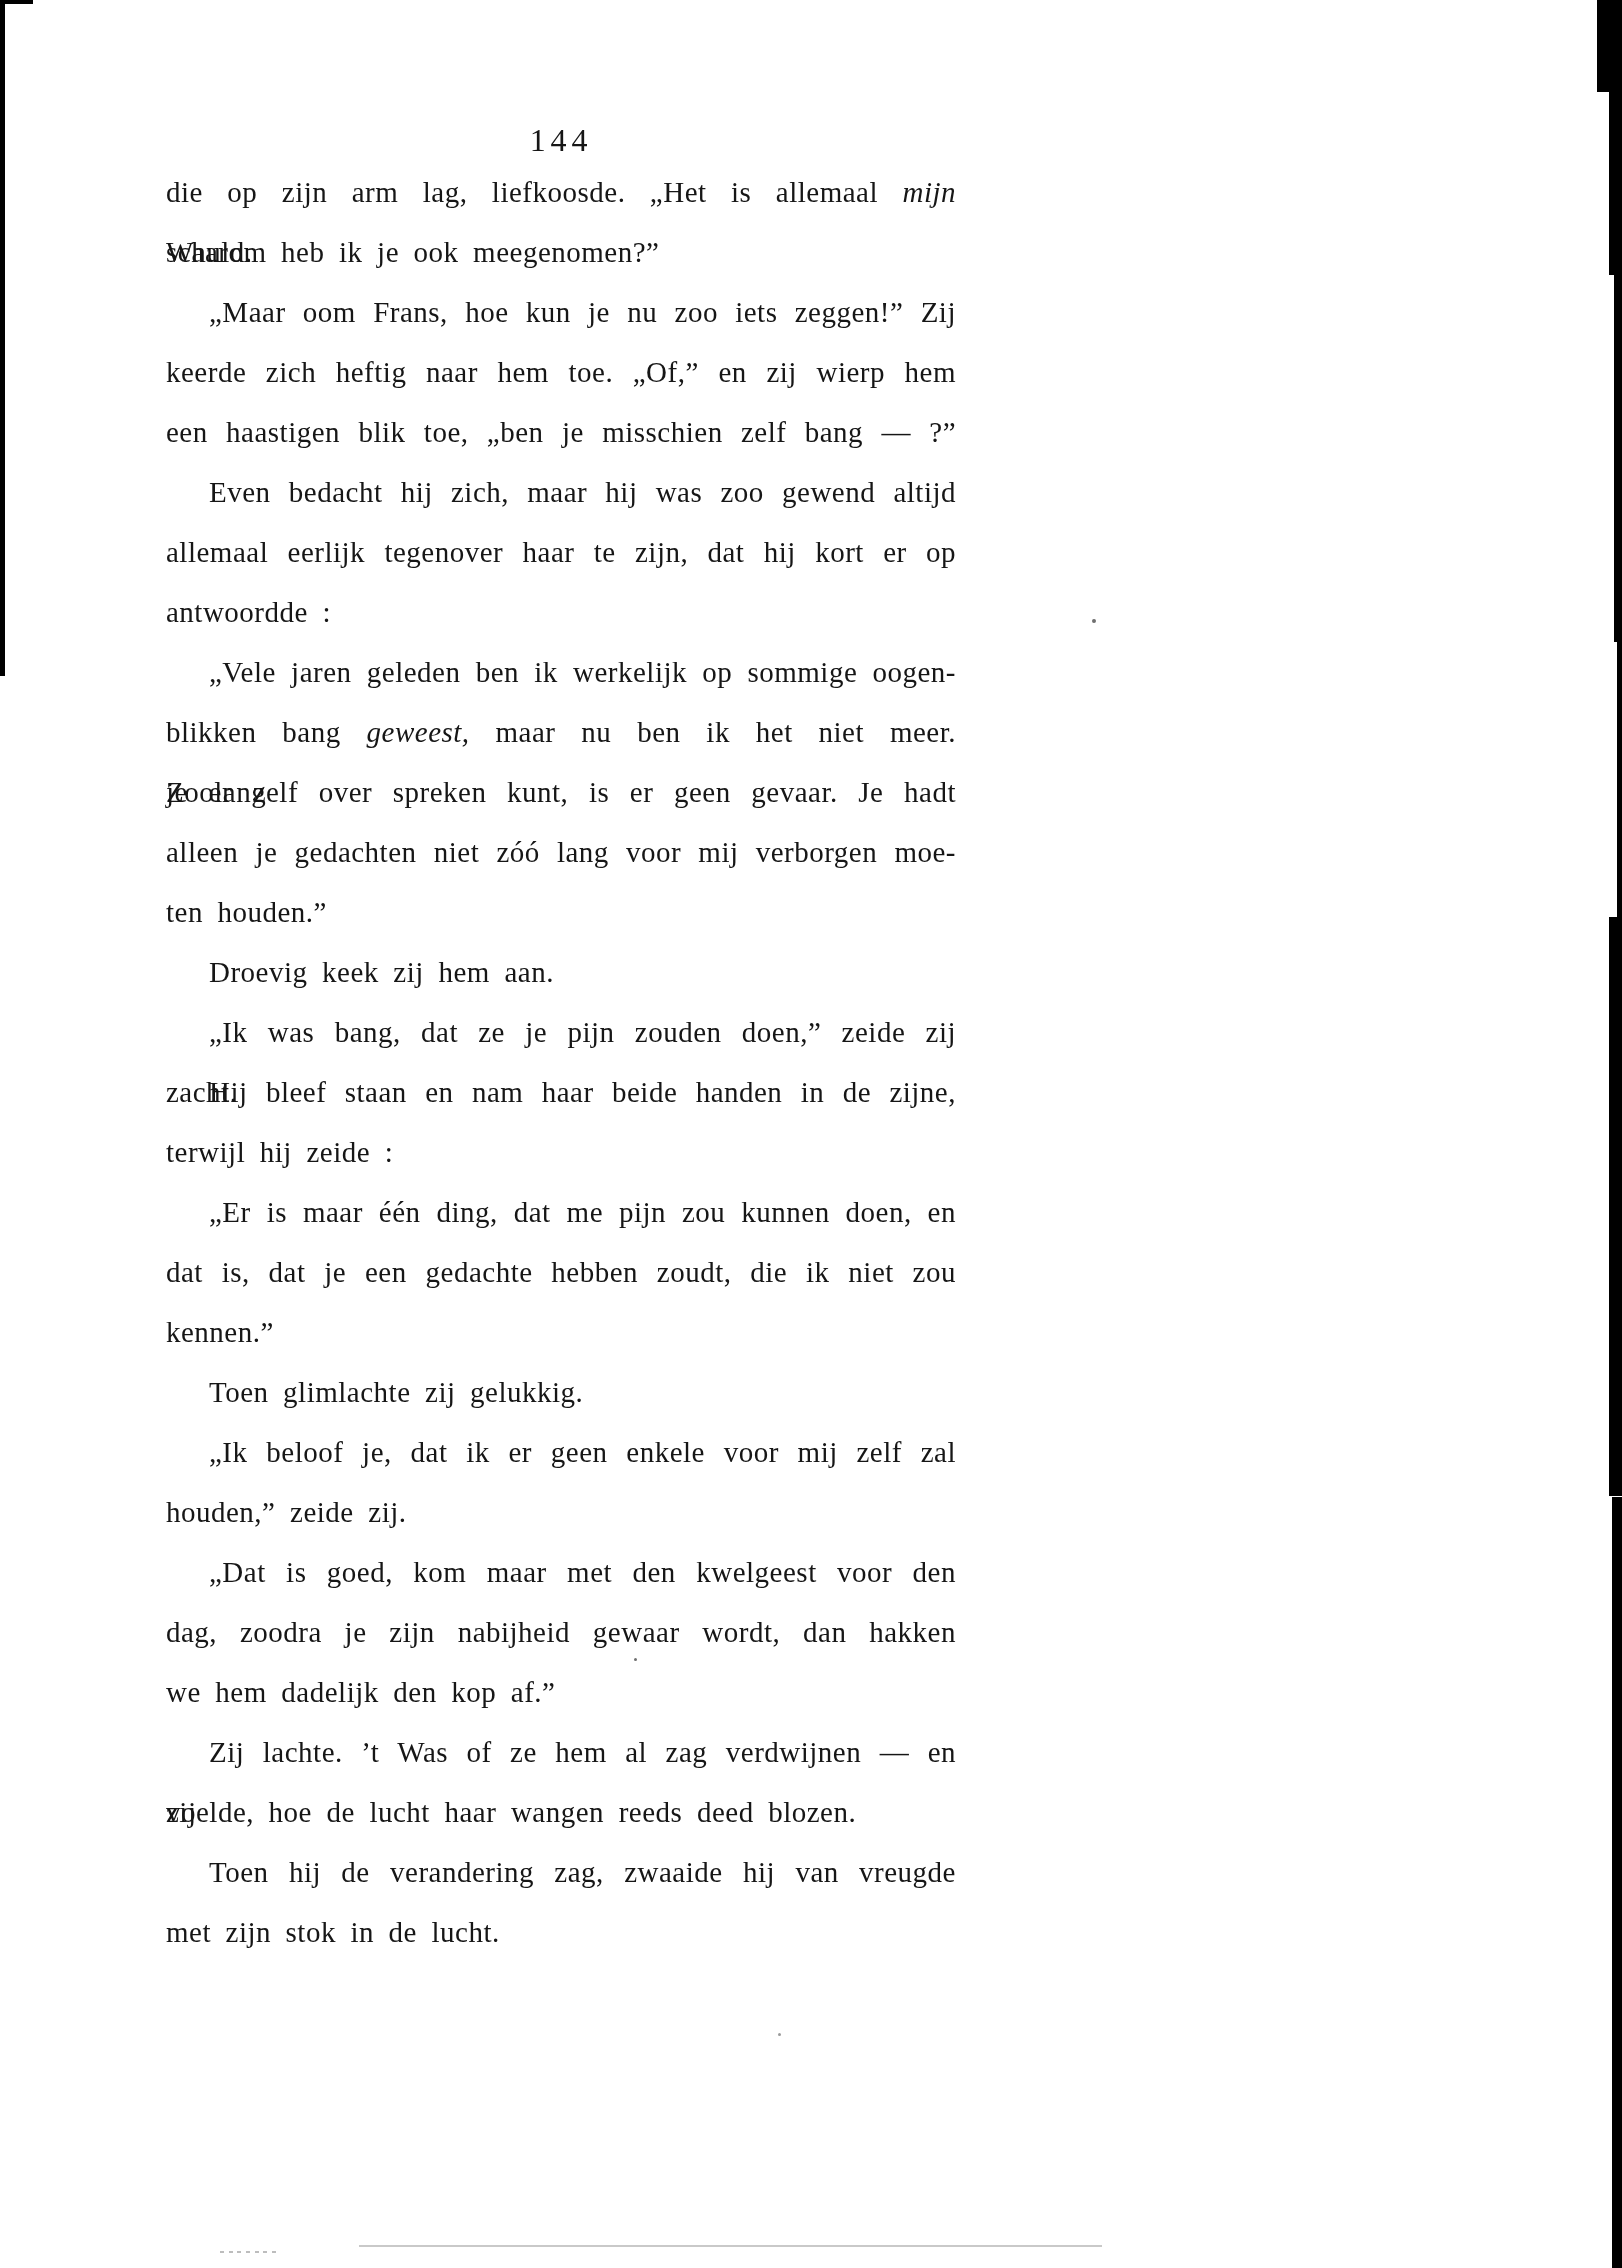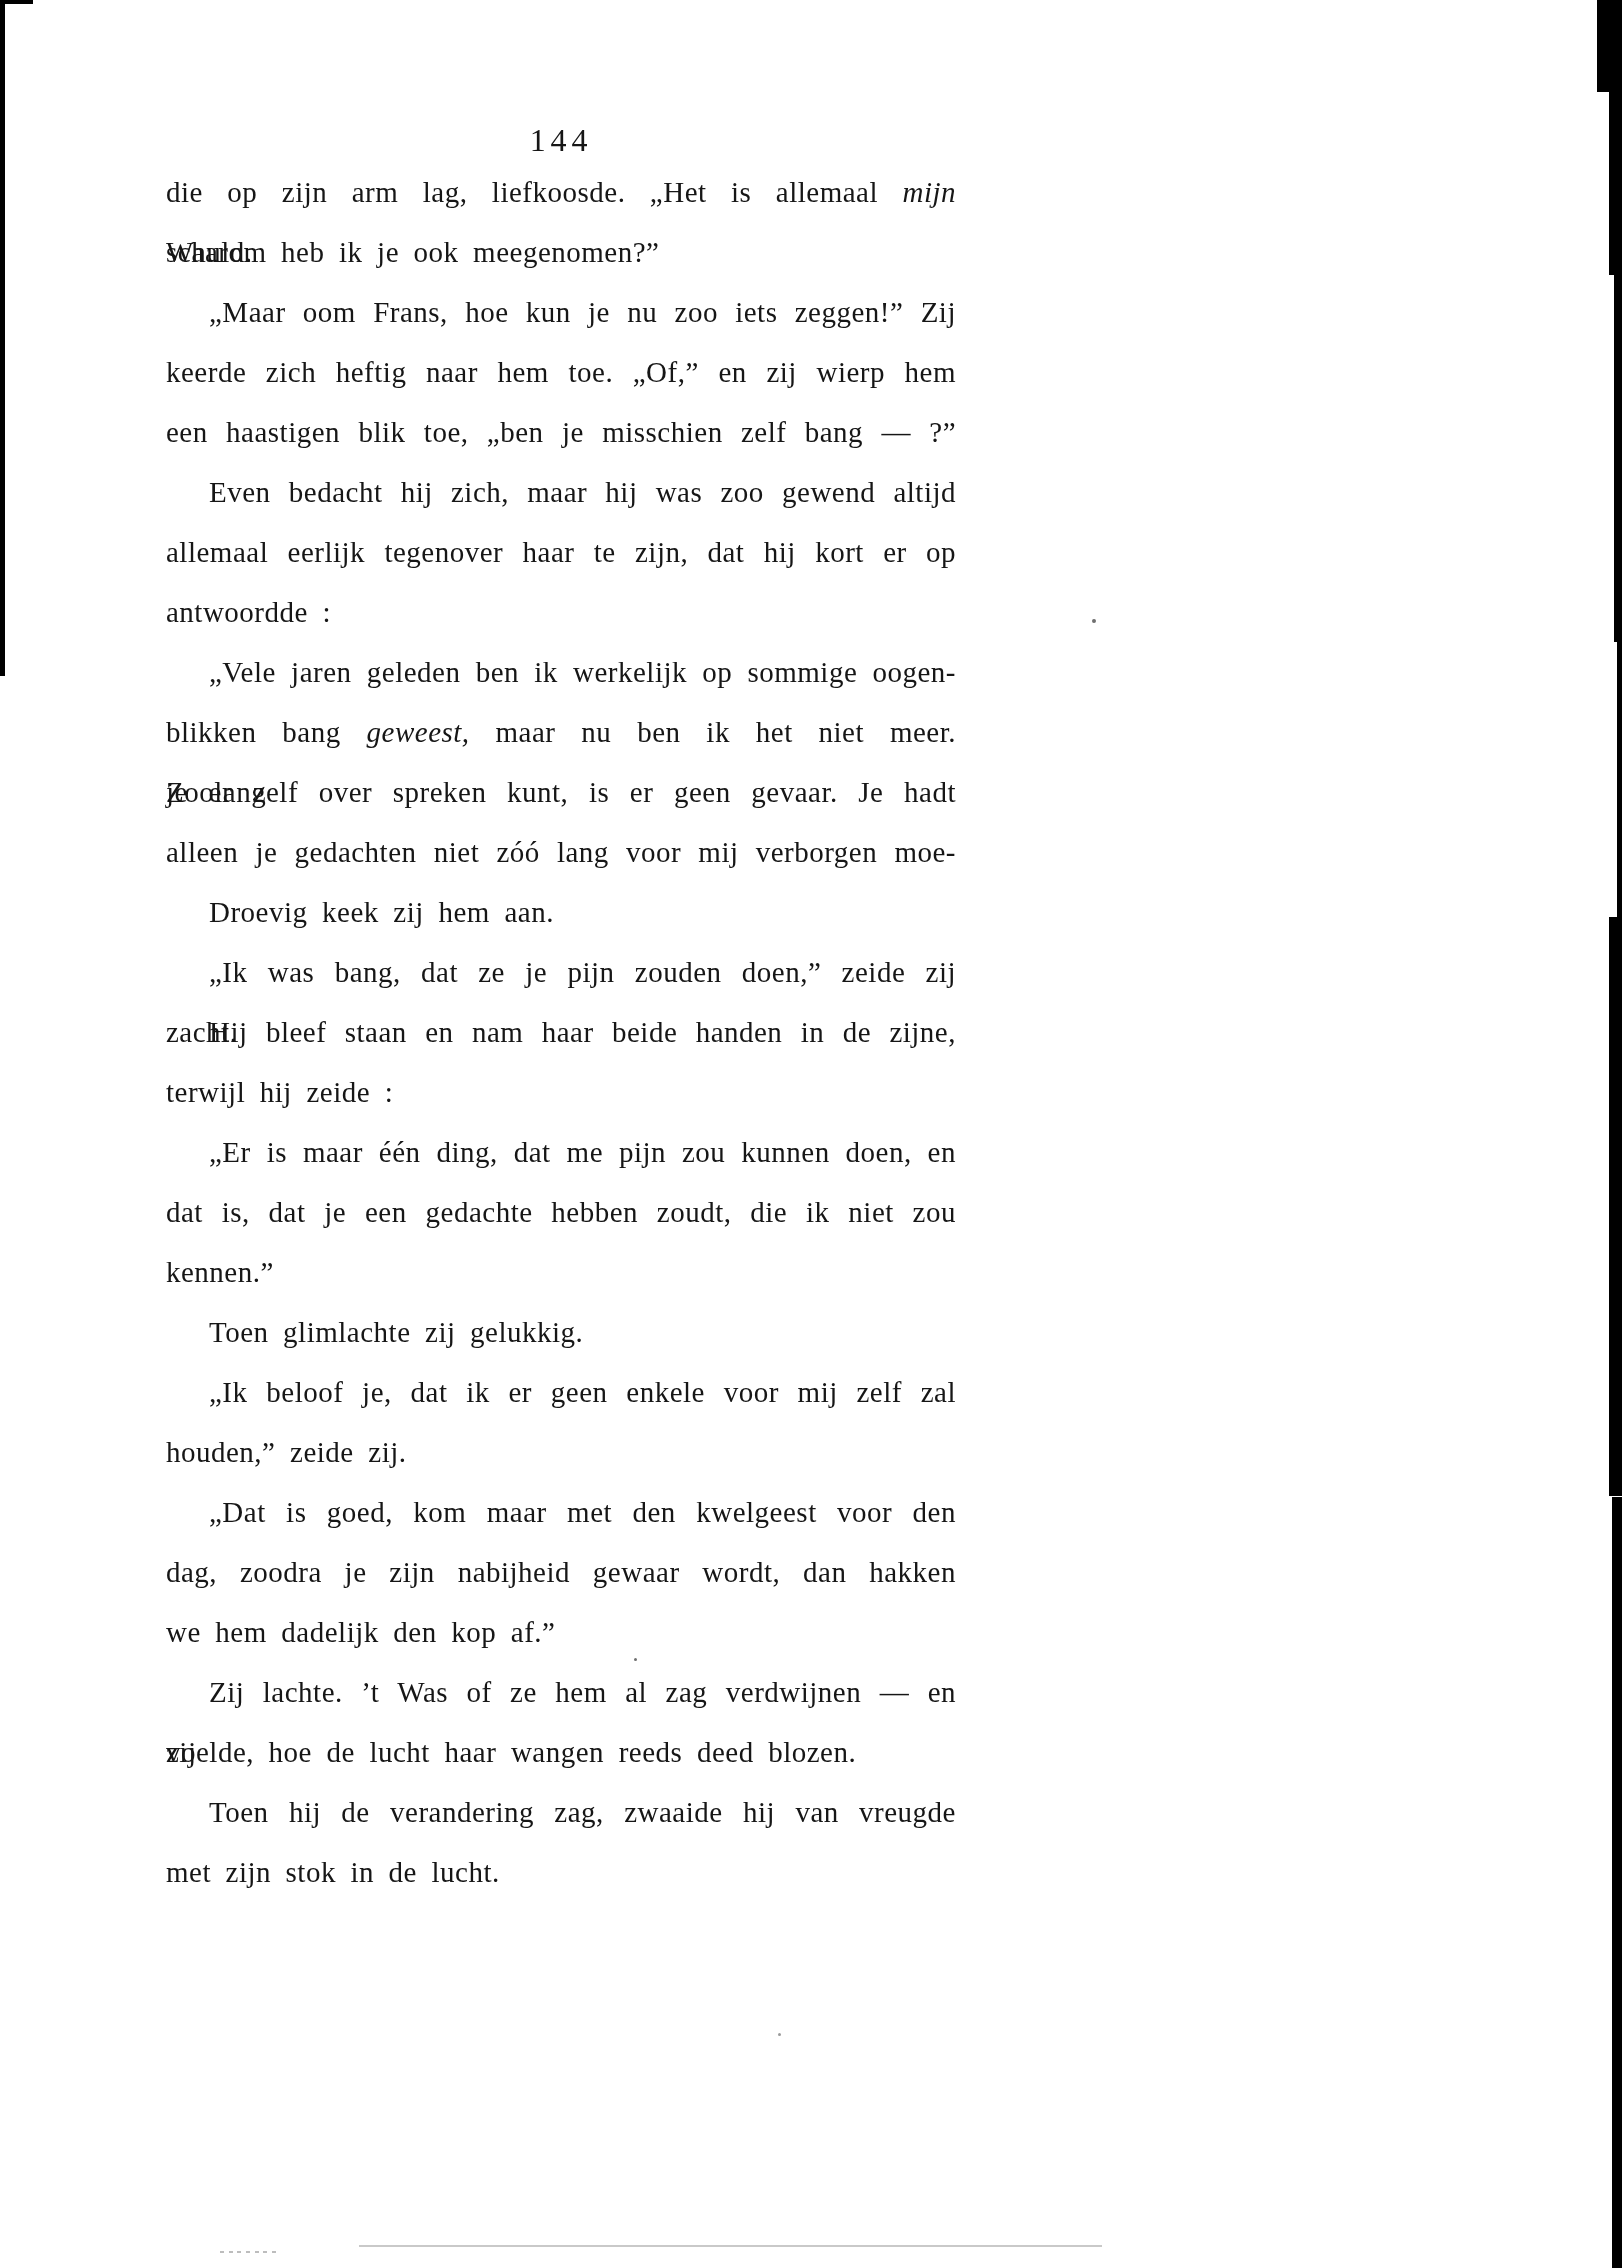--- a/index.html
+++ b/index.html
@@ -87,20 +87,21 @@
       <div class="line indent just"><span>„Maar oom Frans, hoe kun je nu zoo iets zeggen!” Zij</span></div>
       <div class="line just"><span>keerde zich heftig naar hem toe. „Of,” en zij wierp hem</span></div>
       <div class="line just"><span>een haastigen blik toe, „ben je misschien zelf bang — ?”</span></div>
       <div class="line indent just"><span>Even bedacht hij zich, maar hij was zoo gewend altijd</span></div>
       <div class="line just"><span>allemaal eerlijk tegenover haar te zijn, dat hij kort er op</span></div>
       <div class="line"><span>antwoordde :</span></div>
       <div class="line indent just"><span>„Vele jaren geleden ben ik werkelijk op sommige oogen-</span></div>
       <div class="line just"><span>blikken bang </span><span class="it">geweest,</span><span> maar nu ben ik het niet meer. Zoolang</span></div>
       <div class="line just"><span>je er zelf over spreken kunt, is er geen gevaar. Je hadt</span></div>
       <div class="line just"><span>alleen je gedachten niet zóó lang voor mij verborgen moe-</span></div>
+      <div class="line"><span>ten houden.”</span></div>
       <div class="line indent"><span>Droevig keek zij hem aan.</span></div>
       <div class="line indent just"><span>„Ik was bang, dat ze je pijn zouden doen,” zeide zij zacht.</span></div>
       <div class="line indent just"><span>Hij bleef staan en nam haar beide handen in de zijne,</span></div>
       <div class="line"><span>terwijl hij zeide :</span></div>
       <div class="line indent just"><span>„Er is maar één ding, dat me pijn zou kunnen doen, en</span></div>
       <div class="line just"><span>dat is, dat je een gedachte hebben zoudt, die ik niet zou</span></div>
       <div class="line"><span>kennen.”</span></div>
       <div class="line indent"><span>Toen glimlachte zij gelukkig.</span></div>
       <div class="line indent just"><span>„Ik beloof je, dat ik er geen enkele voor mij zelf zal</span></div>
       <div class="line"><span>houden,” zeide zij.</span></div>

